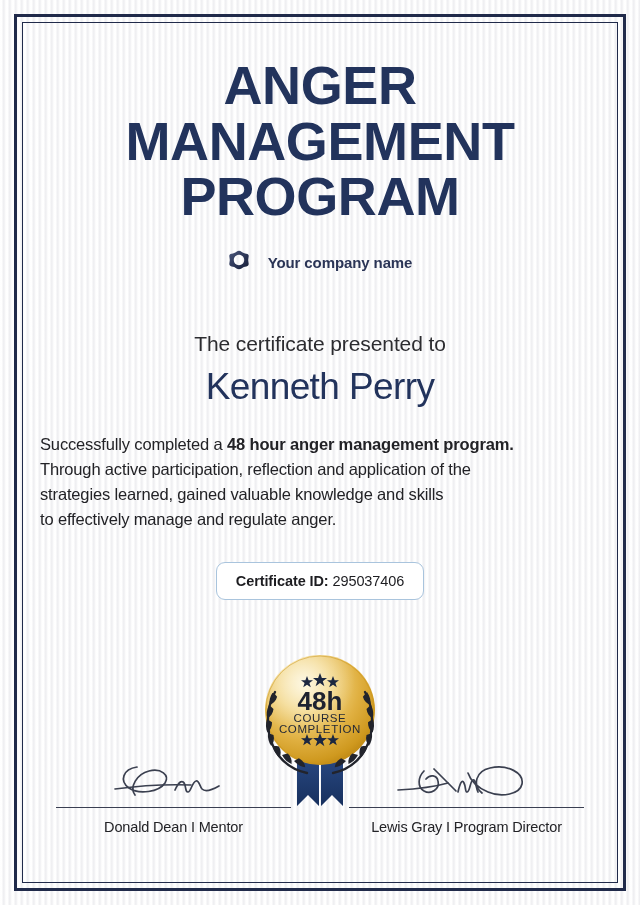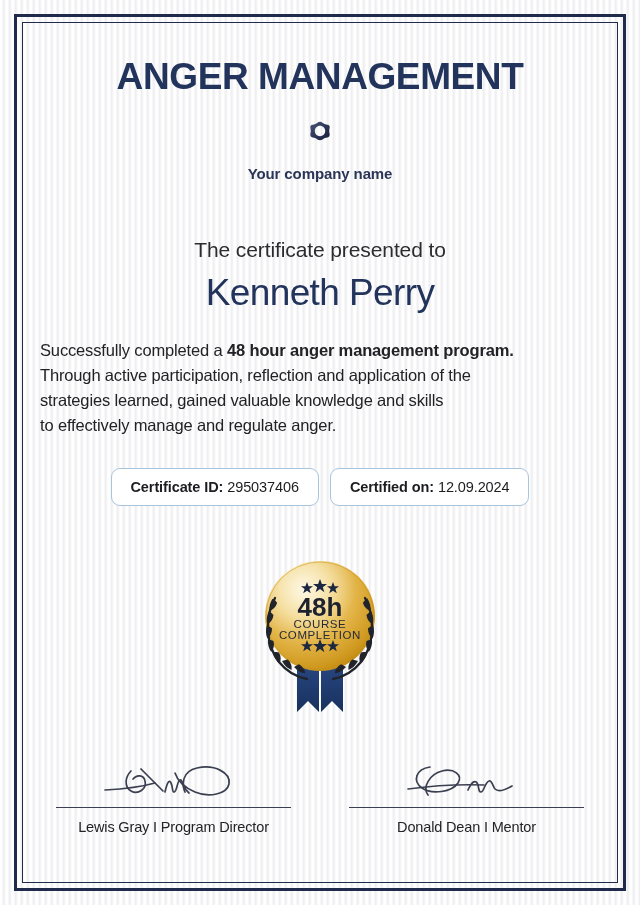--- a/index.html
+++ b/index.html
@@ -61,35 +61,34 @@
     flex-direction: column;
     align-items: center;
   }
 
   
   .title {
     margin: 0;
     padding-top: 28px;
     width: 520px;
     text-align: center;
-    font-size: 37px;
+    font-size: 54px;
     line-height: 1.03;
     font-weight: bold;
     letter-spacing: -0.4px;
     color: #22335c;
   }
   .title .line { display: block; }
 
   
   .brand {
     display: flex;
     align-items: center;
     gap: 18px;
     margin-top: 25px;
-    flex-direction: column;
   }
   .brand-logo { display: block; }
   .brand-name {
     font-size: 15px;
     font-weight: 600;
     color: #2b3556;
     letter-spacing: -0.1px;
   }
 
   
@@ -176,20 +175,21 @@
 
 <div class="certificate">
 
   <div class="frame-outer"></div>
   <div class="frame-inner"></div>
 
   <div class="content">
 
     <h1 class="title">
       <span class="line">ANGER MANAGEMENT</span>
+      <span class="line">PROGRAM</span>
     </h1>
 
     <div class="brand">
       <span class="brand-logo">
         <svg width="22" height="22" viewBox="0 0 44 44" aria-hidden="true">
           <defs>
             <linearGradient id="logoGrad" x1="0" y1="0" x2="1" y2="1">
               <stop offset="0%" stop-color="#4a5578"></stop>
               <stop offset="55%" stop-color="#2b3556"></stop>
               <stop offset="100%" stop-color="#161d36"></stop>
@@ -207,23 +207,20 @@
     <div class="body-text">
       <span>Successfully completed a </span><b>48 hour anger management program.</b><br>
       <span>Through active participation, reflection and application of the</span><br>
       <span>strategies learned, gained valuable knowledge and skills</span><br>
       <span>to effectively manage and regulate anger.</span>
     </div>
 
     <div class="meta-row">
       <div class="meta-chip">
         <span class="meta-label">Certificate ID:</span><span class="meta-value"> 295037406</span>
-      </div>
-      <div class="meta-chip">
-        <span class="meta-label">Certified on:</span><span class="meta-value"> 12.09.2024</span>
       </div>
     </div>
 
     <div class="seal-wrap">
       <svg width="150" height="170" viewBox="0 0 150 170" aria-hidden="true">
         <defs>
           <radialGradient id="goldGrad" cx="36%" cy="28%" r="80%">
             <stop offset="0%" stop-color="#fbeec0"></stop>
             <stop offset="30%" stop-color="#f2d583"></stop>
             <stop offset="62%" stop-color="#e0b041"></stop>
@@ -286,39 +283,39 @@
         <text id="seal-cap1" x="75" y="74" text-anchor="middle" font-family="Liberation Sans, sans-serif" font-size="11.5" letter-spacing="0.6" fill="#262a36">COURSE</text>
         <text id="seal-cap2" x="75" y="85" text-anchor="middle" font-family="Liberation Sans, sans-serif" font-size="11.5" letter-spacing="0.6" fill="#262a36">COMPLETION</text>
       </svg>
     </div>
 
     <div class="signatures">
 
       <div class="sig-block">
         <svg class="sig-mark" width="190" height="46" viewBox="0 0 190 46" aria-hidden="true">
           <g fill="none" stroke="#3b4050" stroke-width="1.7" stroke-linecap="round" stroke-linejoin="round">
+            <path d="M36 30 C58 27 82 25 112 26"></path>
+            <path d="M58 8 C44 10 40 22 50 29 C60 36 80 33 86 24 C91 16 82 9 70 12 C58 15 50 28 56 36"></path>
+            <path d="M96 31 C100 22 104 20 106 26 C107 31 107 33 109 33 C112 33 113 23 117 22 C120 21 121 28 123 30 C126 33 133 31 140 27"></path>
+          </g>
+        </svg>
+        <div class="sig-rule"></div>
+        <div class="sig-caption">Donald Dean I Mentor</div>
+      </div>
+
+      <div class="sig-block">
+        <svg class="sig-mark" width="190" height="46" viewBox="0 0 190 46" aria-hidden="true">
+          <g fill="none" stroke="#3b4050" stroke-width="1.7" stroke-linecap="round" stroke-linejoin="round">
             <path d="M26 31 C44 30 62 28 76 24"></path>
             <path d="M52 12 C46 18 45 28 52 32 C59 36 68 30 66 22 C65 16 58 15 54 20"></path>
             <path d="M62 10 C70 18 78 26 84 32"></path>
             <path d="M86 33 C88 24 90 20 92 24 C94 28 93 33 95 33 C98 33 98 22 101 21 C104 20 104 30 106 33"></path>
             <path d="M110 34 C100 26 104 12 118 9 C136 5 152 14 150 25 C148 35 130 39 116 33 C104 28 98 20 96 14"></path>
           </g>
         </svg>
         <div class="sig-rule"></div>
         <div class="sig-caption">Lewis Gray I Program Director</div>
       </div>
 
-      <div class="sig-block">
-        <svg class="sig-mark" width="190" height="46" viewBox="0 0 190 46" aria-hidden="true">
-          <g fill="none" stroke="#3b4050" stroke-width="1.7" stroke-linecap="round" stroke-linejoin="round">
-            <path d="M36 30 C58 27 82 25 112 26"></path>
-            <path d="M58 8 C44 10 40 22 50 29 C60 36 80 33 86 24 C91 16 82 9 70 12 C58 15 50 28 56 36"></path>
-            <path d="M96 31 C100 22 104 20 106 26 C107 31 107 33 109 33 C112 33 113 23 117 22 C120 21 121 28 123 30 C126 33 133 31 140 27"></path>
-          </g>
-        </svg>
-        <div class="sig-rule"></div>
-        <div class="sig-caption">Donald Dean I Mentor</div>
-      </div>
-
     </div>
 
   </div>
 </div>
 
 </body></html>

